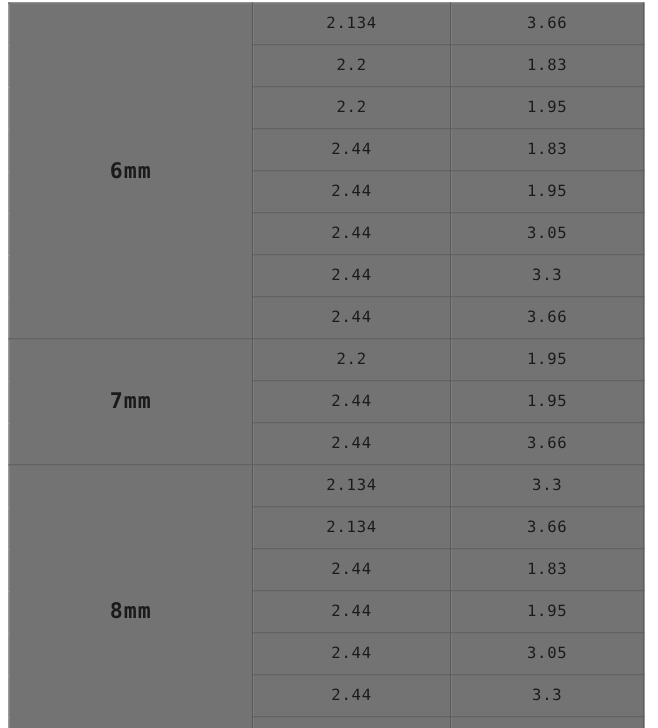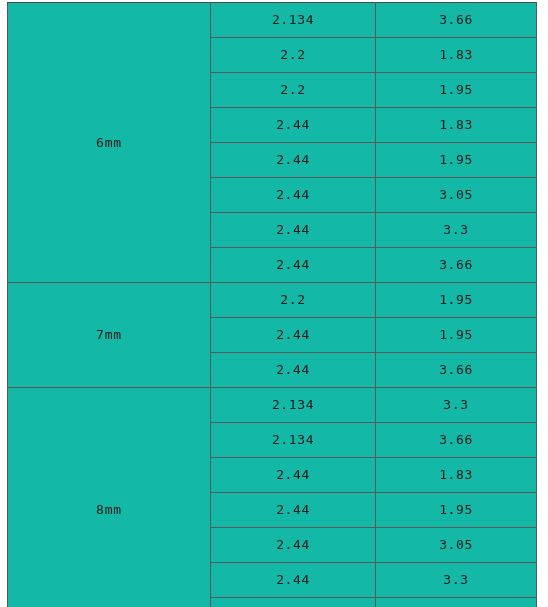--- a/index.html
+++ b/index.html
@@ -40,27 +40,28 @@
     border: 1px solid #595959;
     height: 34px;
     padding: 0;
     text-align: center;
     vertical-align: middle;
     font-size: 13px;
     line-height: 34px;
     letter-spacing: 0.6px;
     color: #1a1a1a;
     font-family: "DejaVu Sans Mono", "Liberation Mono", monospace;
-    background: #14b8a6;
+    background: #737373;
   }
 
   table.data-table td.size-cell {
-    font-size: 13px;
+    font-size: 18px;
     letter-spacing: 0.8px;
     line-height: 1.2;
+    font-weight: bold;
   }
 
   
   table.data-table tr.group-start > td {
     border-top: 1px solid #4a4a4a;
   }
 </style>
 </head>
 <body>
 

